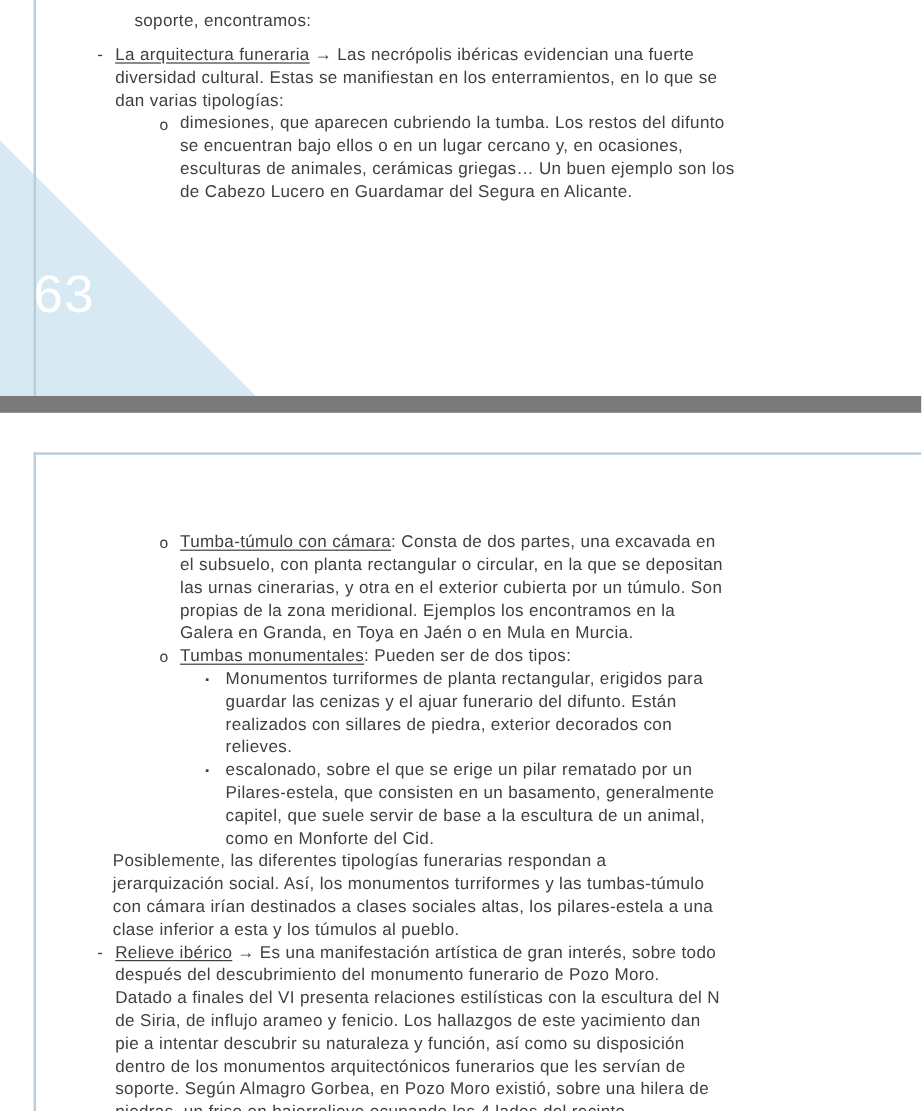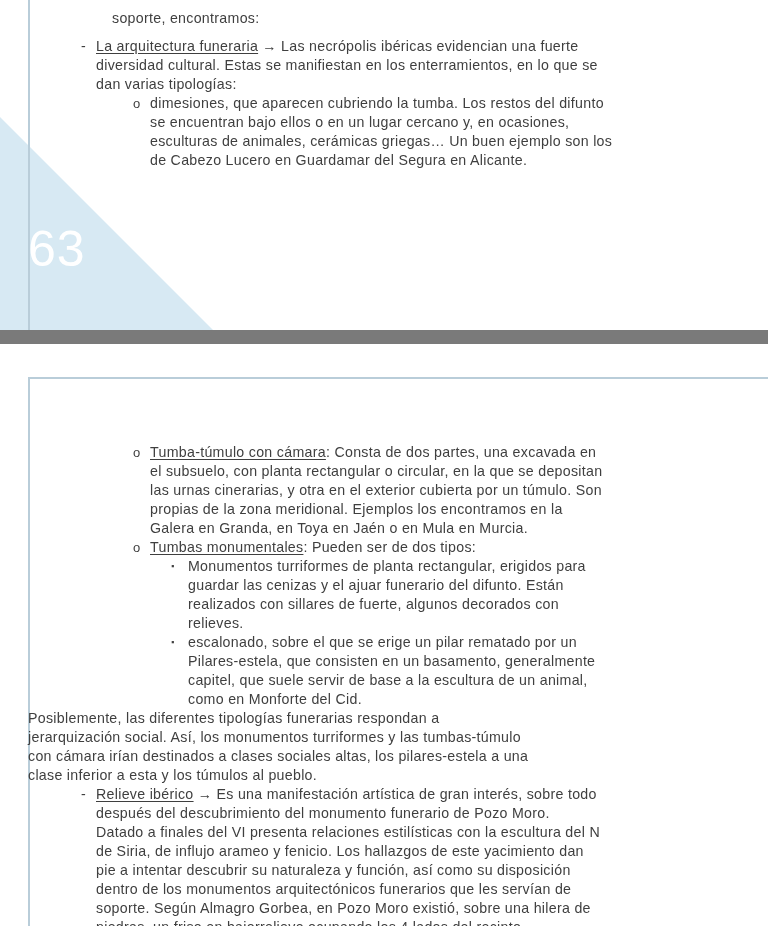--- a/index.html
+++ b/index.html
@@ -19,21 +19,21 @@
     background: #b9cdd9; z-index: 3;
   }
   .triangle {
     position: absolute; left: 0; top: 117px; width: 213px; height: 213px;
     background: #d7e9f3;
     clip-path: polygon(0 0, 0 100%, 100% 100%);
     z-index: 1;
   }
   .page-number {
     position: absolute; left: 28px; top: 224px; z-index: 2;
-    font-size: 50px; font-weight: 200; line-height: 1;
+    font-size: 44px; font-weight: 200; line-height: 1;
     color: #ffffff; letter-spacing: 1px;
   }
   .footer-bar {
     position: absolute; left: 0; top: 330px; width: 768px; height: 14px;
     background: #7a7a7a; z-index: 4;
   }
 
   
   .slide-bottom { position: absolute; left: 0; top: 377px; width: 768px; height: 549px; }
   .slide-bottom .h-border {
@@ -49,21 +49,21 @@
   .text-block { position: absolute; left: 0; right: 16px; z-index: 5; margin-left: 28px; }
   .slide-top .text-block { top: 9px; }
   .slide-bottom .text-block { top: 66px; }
   .line {
     height: 19px; line-height: 19px;
     font-size: 14.2px; letter-spacing: 0.3px;
     white-space: nowrap; overflow: visible;
   }
   .intro { margin-left: 84px; margin-bottom: 9px; }
   .item { position: relative; }
-  .lvl0 { }
+  .lvl0 { padding-left: 66px; }
   .lvl1 { padding-left: 68px; }
   .lvl2 { padding-left: 122px; }
   .lvl3 { padding-left: 160px; }
   .bullet {
     position: absolute; top: 0; height: 19px; line-height: 19px;
     font-size: 14.2px; color: #3f3f3f;
   }
   .b1 { left: 53px; }
   .b2 { left: 105px; font-size: 13px; }
   .b3 { left: 143px; font-size: 9px; }
@@ -113,21 +113,21 @@
             <div class="line">Galera en Granda, en Toya en Jaén o en Mula en Murcia.</div>
           </div>
           <div class="item lvl2">
             <span class="bullet b2">o</span>
             <div class="line"><span class="u">Tumbas monumentales</span><span>: Pueden ser de dos tipos:</span></div>
           </div>
           <div class="item lvl3">
             <span class="bullet b3">▪</span>
             <div class="line">Monumentos turriformes de planta rectangular, erigidos para</div>
             <div class="line">guardar las cenizas y el ajuar funerario del difunto. Están</div>
-            <div class="line">realizados con sillares de fuerte, algunos decorados con</div>
+            <div class="line">realizados con sillares de piedra, exterior decorados con</div>
             <div class="line">relieves.</div>
           </div>
           <div class="item lvl3">
             <span class="bullet b3">▪</span>
             <div class="line">escalonado, sobre el que se erige un pilar rematado por un</div>
             <div class="line">Pilares-estela, que consisten en un basamento, generalmente</div>
             <div class="line">capitel, que suele servir de base a la escultura de un animal,</div>
             <div class="line">como en Monforte del Cid.</div>
           </div>
           <div class="item lvl0">

